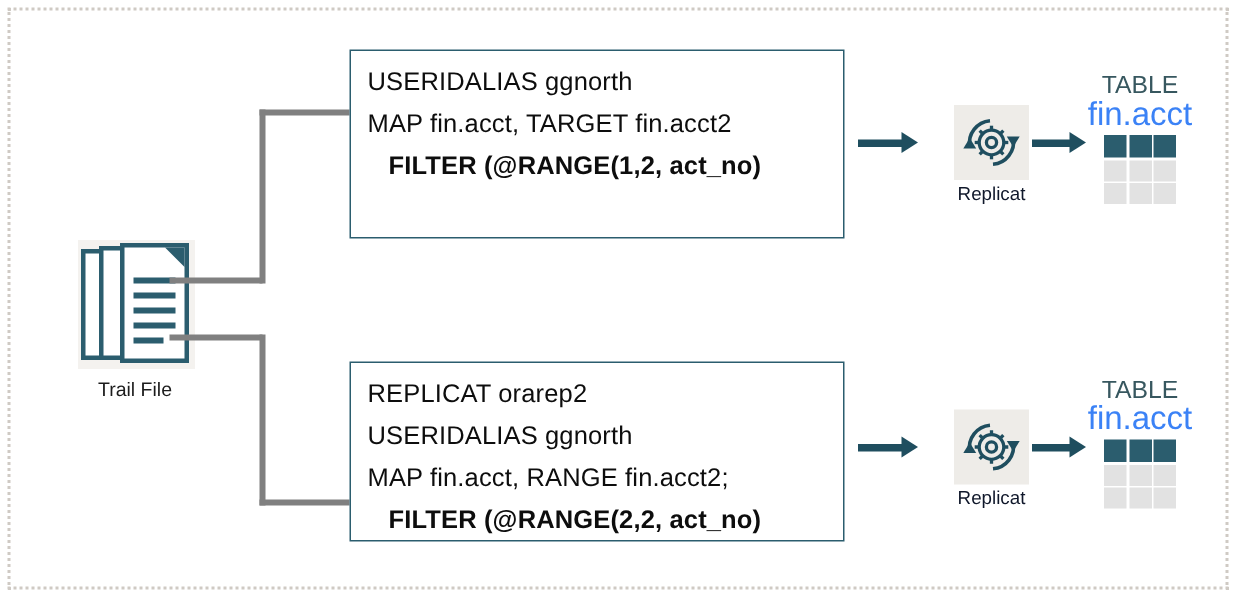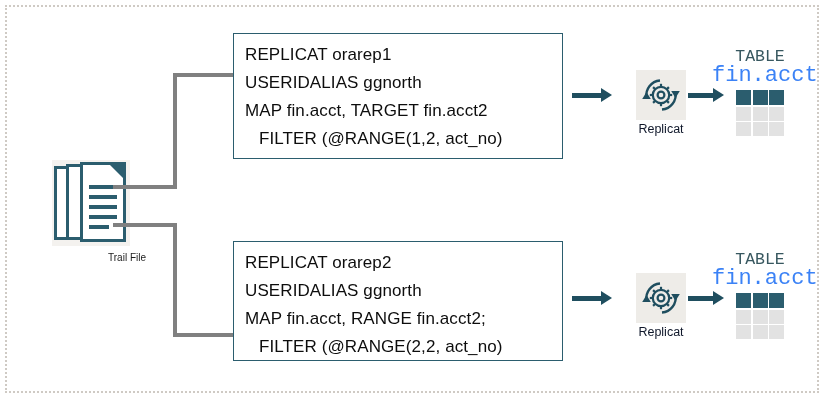--- a/index.html
+++ b/index.html
@@ -65,22 +65,22 @@
     position: absolute;
     left: 6px;
     height: 4px;
     background: #2b5d6e;
   }
   #trail-label {
     position: absolute;
     left: 0px;
     top: 92px;
     width: 112px;
-    text-align: right;
-    font-size: 10px;
+    text-align: center;
+    font-size: 13px;
     color: #1c1c1c;
   }
 
   
   .conn {
     position: absolute;
     background: #808080;
   }
 
   
@@ -93,21 +93,21 @@
   }
   #box-1 { left: 233px; top: 33px;  width: 330px; height: 126px; }
   #box-2 { left: 233px; top: 241px; width: 330px; height: 120px; }
   .param-line {
     font-size: 17px;
     line-height: 28px;
     color: #0d0d0d;
     white-space: pre;
     letter-spacing: 0.1px;
   }
-  .param-line.indent { padding-left: 14px; }
+  .param-line.indent { padding-left: 14px; font-weight: bold; }
 
   
   .arrow {
     position: absolute;
     height: 5px;
     background: #1f4e5f;
   }
   .arrow::after {
     content: "";
     position: absolute;
@@ -142,21 +142,20 @@
     text-align: center;
     font-size: 12.5px;
     color: #0f172a;
   }
 
   
   .table-node {
     position: absolute;
     width: 96px;
     height: 96px;
-    font-family: Liberation Mono, monospace;
   }
   .table-title {
     position: absolute;
     left: 0;
     top: 0;
     width: 96px;
     text-align: center;
     font-size: 16.5px;
     color: #37575f;
     line-height: 20px;
@@ -212,21 +211,20 @@
   <div class="conn" style="left:113px; top:185px; width:62px; height:4px;"></div>
   <div class="conn" style="left:113px; top:223px; width:62px; height:4px;"></div>
 
   <div class="conn" style="left:173px; top:73px; width:4px; height:116px;"></div>
   <div class="conn" style="left:173px; top:73px; width:62px; height:4px;"></div>
 
   <div class="conn" style="left:173px; top:223px; width:4px; height:114px;"></div>
   <div class="conn" style="left:173px; top:333px; width:62px; height:4px;"></div>
 
   <div class="param-box" id="box-1">
-    <div class="param-line">REPLICAT orarep1</div>
     <div class="param-line">USERIDALIAS ggnorth</div>
     <div class="param-line">MAP fin.acct, TARGET fin.acct2</div>
     <div class="param-line indent">FILTER (@RANGE(1,2, act_no)</div>
   </div>
 
   <div class="arrow" style="left:572px; top:93px; width:30px;"></div>
 
   <div class="replicat-node" style="left:616px; top:70px;">
     <div class="replicat-icon-bg">
       <svg width="50" height="50" viewBox="0 0 50 50" aria-hidden="true">

